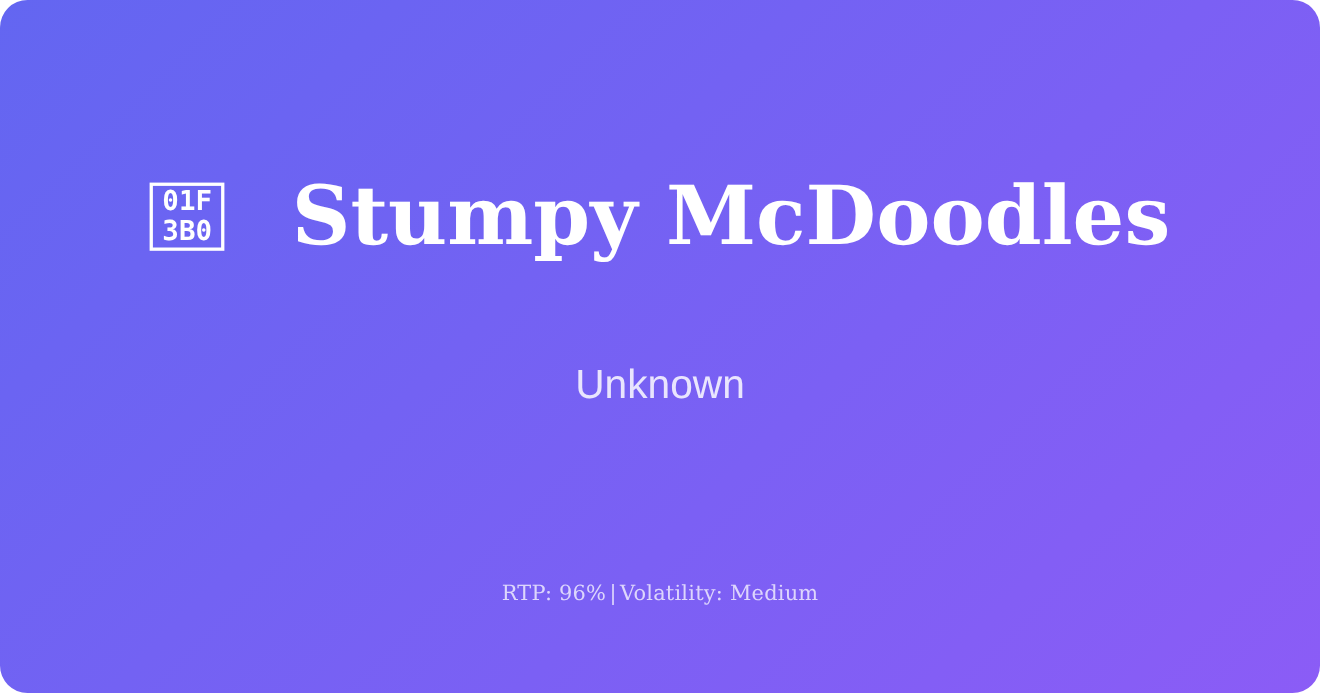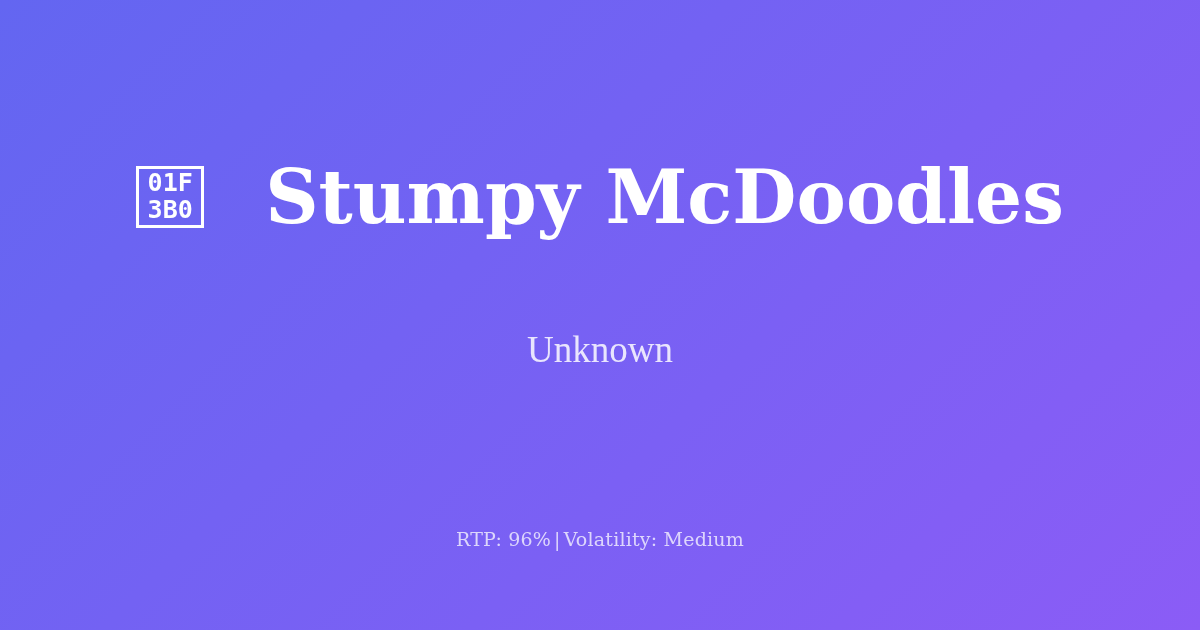--- a/index.html
+++ b/index.html
@@ -19,20 +19,21 @@
     position: relative;
     box-sizing: border-box;
     width: 1200px;
     height: 630px;
     background: linear-gradient(135deg, #6366F1 0%, #8B5CF6 100%);
     display: flex;
     flex-direction: column;
     align-items: center;
     justify-content: flex-start;
     overflow: hidden;
+    border-radius: 25px;
   }
 
   
   .card-body {
     position: absolute;
     left: 0;
     right: 0;
     top: 0;
     height: 480px;
     display: flex;
@@ -82,21 +83,21 @@
     font-size: 74px;
     line-height: 1.06;
     color: #ffffff;
     letter-spacing: 0px;
     white-space: nowrap;
     margin-left: 33px;
   }
 
   .provider {
     margin-top: 42px;
-    font-family: Liberation Serif, serif;
+    font-family: Liberation Sans, sans-serif;
     font-weight: 400;
     font-size: 37px;
     line-height: 1.2;
     color: rgba(255, 255, 255, 0.84);
     letter-spacing: 0px;
   }
 
   
   .card-footer {
     position: absolute;

